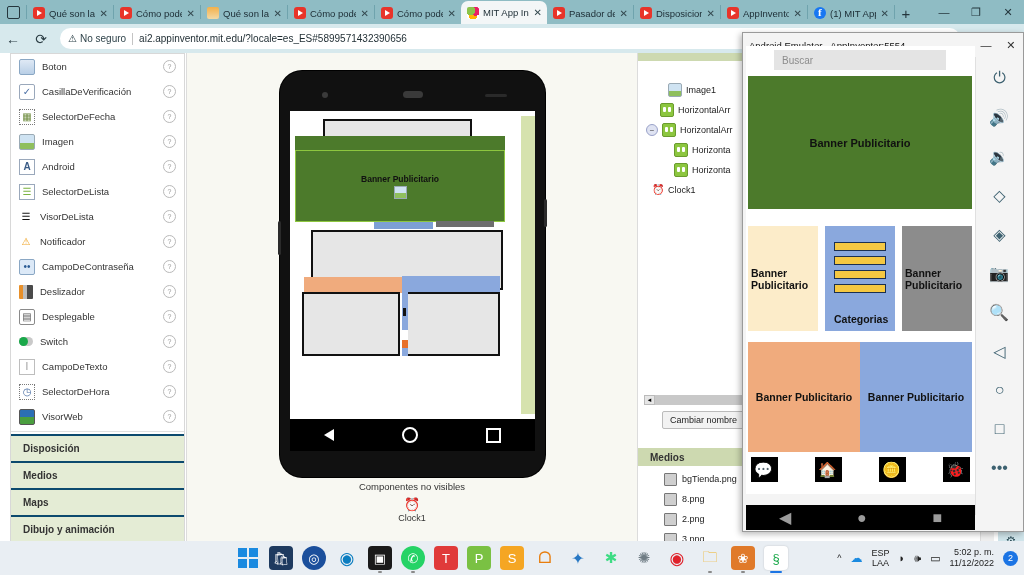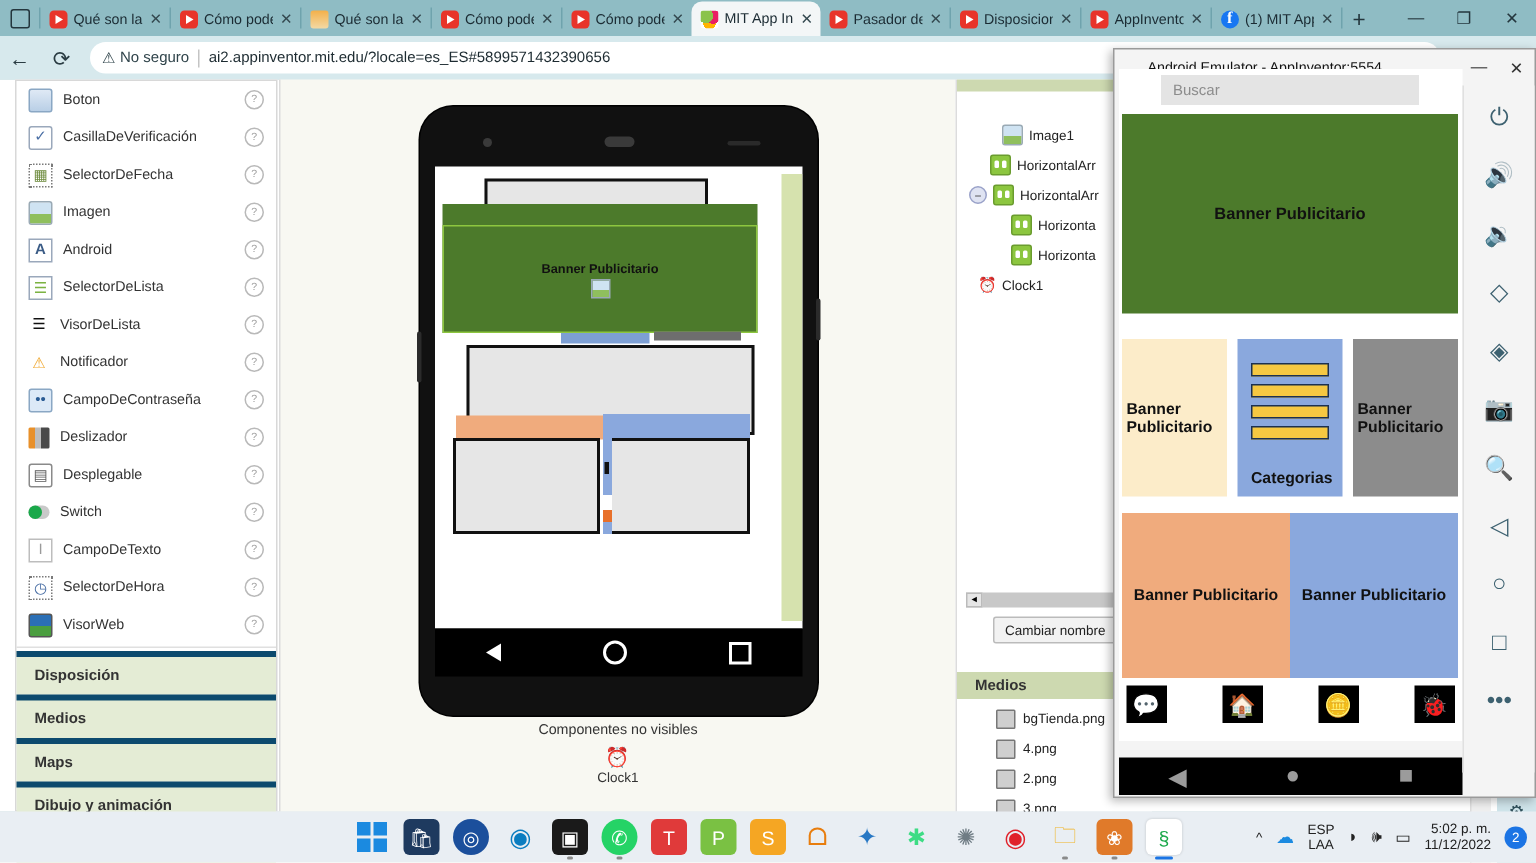--- a/index.html
+++ b/index.html
@@ -43,21 +43,21 @@
 
   
   #page{position:absolute;left:0;top:53px;width:1024px;height:488px;background:#ffffff;}
   
   #palette{position:absolute;left:10px;top:0;width:175px;height:488px;background:#fff;border:1px solid #d8d8d8;box-sizing:border-box;}
   .pitem{height:25px;display:flex;align-items:center;gap:7px;padding:0 8px;font-size:9.5px;color:#333;border-bottom:0;}
   .pitem .pico{width:14px;height:14px;flex:0 0 14px;display:flex;align-items:center;justify-content:center;font-size:10px;}
   .pitem .plabel{flex:1;white-space:nowrap;overflow:hidden;}
   .pitem .phelp{width:11px;height:11px;border:1px solid #b9b9b9;border-radius:50%;font-size:7px;color:#999;display:flex;align-items:center;justify-content:center;}
   .psection{height:25px;display:flex;align-items:center;padding:0 12px;font-size:10px;font-weight:bold;color:#333;
-            background:#e4ecd5;border-top:4px solid #0c4a6e;}
+            background:#e4ecd5;border-top:2px solid #0c4a6e;}
   .pdivider{height:1px;background:#e0e0e0;margin:2px 0;}
   
   .ic-btn{background:linear-gradient(#dfe9f5,#b9cfe6);border:1px solid #8aa7c4;border-radius:2px;}
   .ic-chk{background:#fff;border:1px solid #9aa8bb;border-radius:2px;color:#4a6fa5;font-size:11px;line-height:12px;}
   .ic-date{background:#fff;border:1px dotted #7a7a7a;color:#6d8b3d;font-size:8px;}
   .ic-img{background:linear-gradient(#cfe3f2 55%,#8fbf5d 56%);border:1px solid #9aaab5;border-radius:2px;}
   .ic-label{background:#fff;border:1px solid #9aa8bb;color:#3b5c86;font-size:8px;font-weight:bold;}
   .ic-listpick{background:#fff;border:1px solid #9aa8bb;color:#7cb342;font-size:9px;}
   .ic-listview{color:#111;font-size:12px;line-height:8px;letter-spacing:0;}
   .ic-notif{color:#f0a830;font-size:12px;}
@@ -123,21 +123,21 @@
   #renameBtn{position:absolute;left:24px;top:358px;padding:3px 7px;font-size:9px;background:#f2f2f2;border:1px solid #bbb;border-radius:2px;color:#222;}
   #mediaHdr{position:absolute;left:0;top:395px;width:130px;height:18px;background:#cdd9b0;display:flex;align-items:center;padding-left:12px;
             font-size:10px;font-weight:bold;color:#333;box-sizing:border-box;}
   .mitem{display:flex;align-items:center;gap:5px;font-size:9px;color:#222;height:20px;padding-left:26px;}
   .mico{width:11px;height:11px;background:#cfcfcf;border:1px solid #777;border-radius:1px;}
   #uploadBtn{position:absolute;left:46px;top:500px;padding:3px 6px;font-size:9px;background:#f2f2f2;border:1px solid #bbb;border-radius:2px;}
 
   
   #emulator{position:absolute;left:742px;top:32px;width:282px;height:500px;background:#f4f4f4;border:1px solid #9a9a9a;box-sizing:border-box;
             box-shadow:-2px 2px 6px rgba(0,0,0,.28);}
-  #emuTitle{position:absolute;left:16px;top:0;width:232px;height:24px;display:flex;align-items:center;padding-left:6px;
+  #emuTitle{position:absolute;left:0;top:0;width:232px;height:24px;display:flex;align-items:center;padding-left:6px;
             font-size:9.5px;color:#111;box-sizing:border-box;}
   #emuCtrl{position:absolute;right:0;top:0;width:50px;height:24px;display:flex;align-items:center;justify-content:space-around;font-size:11px;color:#333;}
   #emuScreen{position:absolute;left:3px;top:13px;width:229px;height:448px;background:#fff;overflow:hidden;}
   #emuSearch{position:absolute;left:28px;top:4px;width:172px;height:20px;background:#e4e4e4;display:flex;align-items:center;padding-left:8px;
              font-size:10px;color:#8c8c8c;box-sizing:border-box;}
   #emuBannerTop{position:absolute;left:2px;top:30px;width:224px;height:133px;background:#4c7a2b;
                 display:flex;align-items:center;justify-content:center;}
   #emuBannerTop span{font-size:11px;font-weight:bold;color:#111;}
   #emuRow2{position:absolute;left:2px;top:180px;width:224px;height:105px;display:flex;gap:7px;}
   .tile{flex:1;position:relative;display:flex;align-items:center;}
@@ -462,21 +462,21 @@
       <div id="renameBtn">Cambiar nombre</div>
 
       <div id="mediaHdr">Medios</div>
       <div style="position:absolute;left:0;top:416px;width:130px;">
         <div class="mitem">
           <span class="mico"></span>
           <span>bgTienda.png</span>
         </div>
         <div class="mitem">
           <span class="mico"></span>
-          <span>4.png</span>
+          <span>8.png</span>
         </div>
         <div class="mitem">
           <span class="mico"></span>
           <span>2.png</span>
         </div>
         <div class="mitem">
           <span class="mico"></span>
           <span>3.png</span>
         </div>
       </div>

